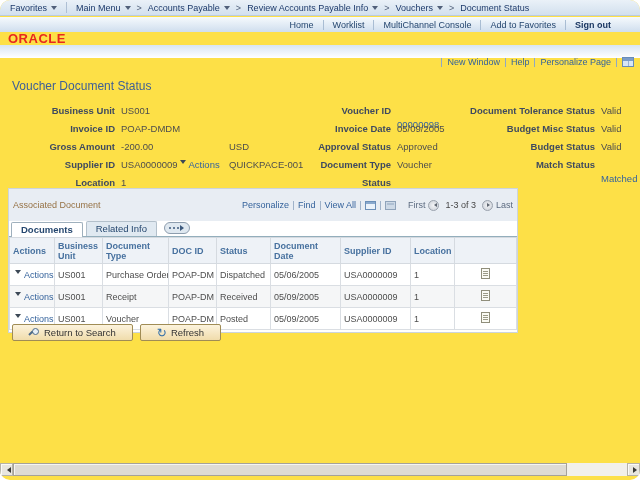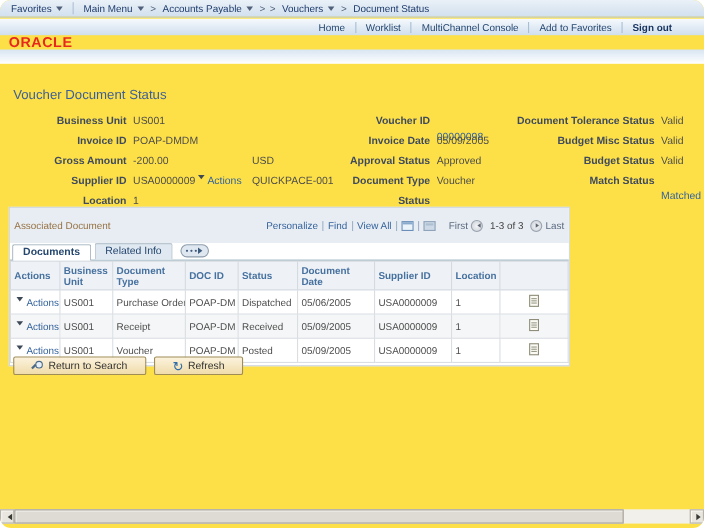--- a/index.html
+++ b/index.html
@@ -130,20 +130,24 @@
     <span class="crumb-item">
       <span>Main Menu</span>
       <span class="dd"></span>
     </span>
     <span class="gt">&gt;</span>
     <span class="crumb-item">
       <span>Accounts Payable</span>
       <span class="dd"></span>
     </span>
     <span class="gt">&gt;</span>
+    <span class="crumb-item">
+      <span>Review Accounts Payable Info</span>
+      <span class="dd"></span>
+    </span>
     <span class="gt">&gt;</span>
     <span class="crumb-item">
       <span>Vouchers</span>
       <span class="dd"></span>
     </span>
     <span class="gt">&gt;</span>
     <span class="crumb-item">
       <span>Document Status</span>
     </span>
   </div>
@@ -156,20 +160,30 @@
     <span class="util-link">MultiChannel Console</span>
     <span class="util-pipe"></span>
     <span class="util-link">Add to Favorites</span>
     <span class="util-pipe"></span>
     <span class="util-link signout">Sign out</span>
   </div>
 
   <div class="logo">ORACLE</div>
   <div class="fade-band"></div>
 
+  <div class="page-links">
+    <span class="pl-pipe"></span>
+    <span class="pl-link">New Window</span>
+    <span class="pl-pipe"></span>
+    <span class="pl-link">Help</span>
+    <span class="pl-pipe"></span>
+    <span class="pl-link">Personalize Page</span>
+    <span class="pl-pipe"></span>
+    <span class="grid-icon"></span>
+  </div>
 
   <h1 class="page-title">Voucher Document Status</h1>
 
   <div class="fgroup fg-left">
     <span class="flabel">Business Unit</span>
     <span class="fvalue">US001</span>
     <span></span>
 
     <span class="flabel">Invoice ID</span>
     <span class="fvalue">POAP-DMDM</span>

